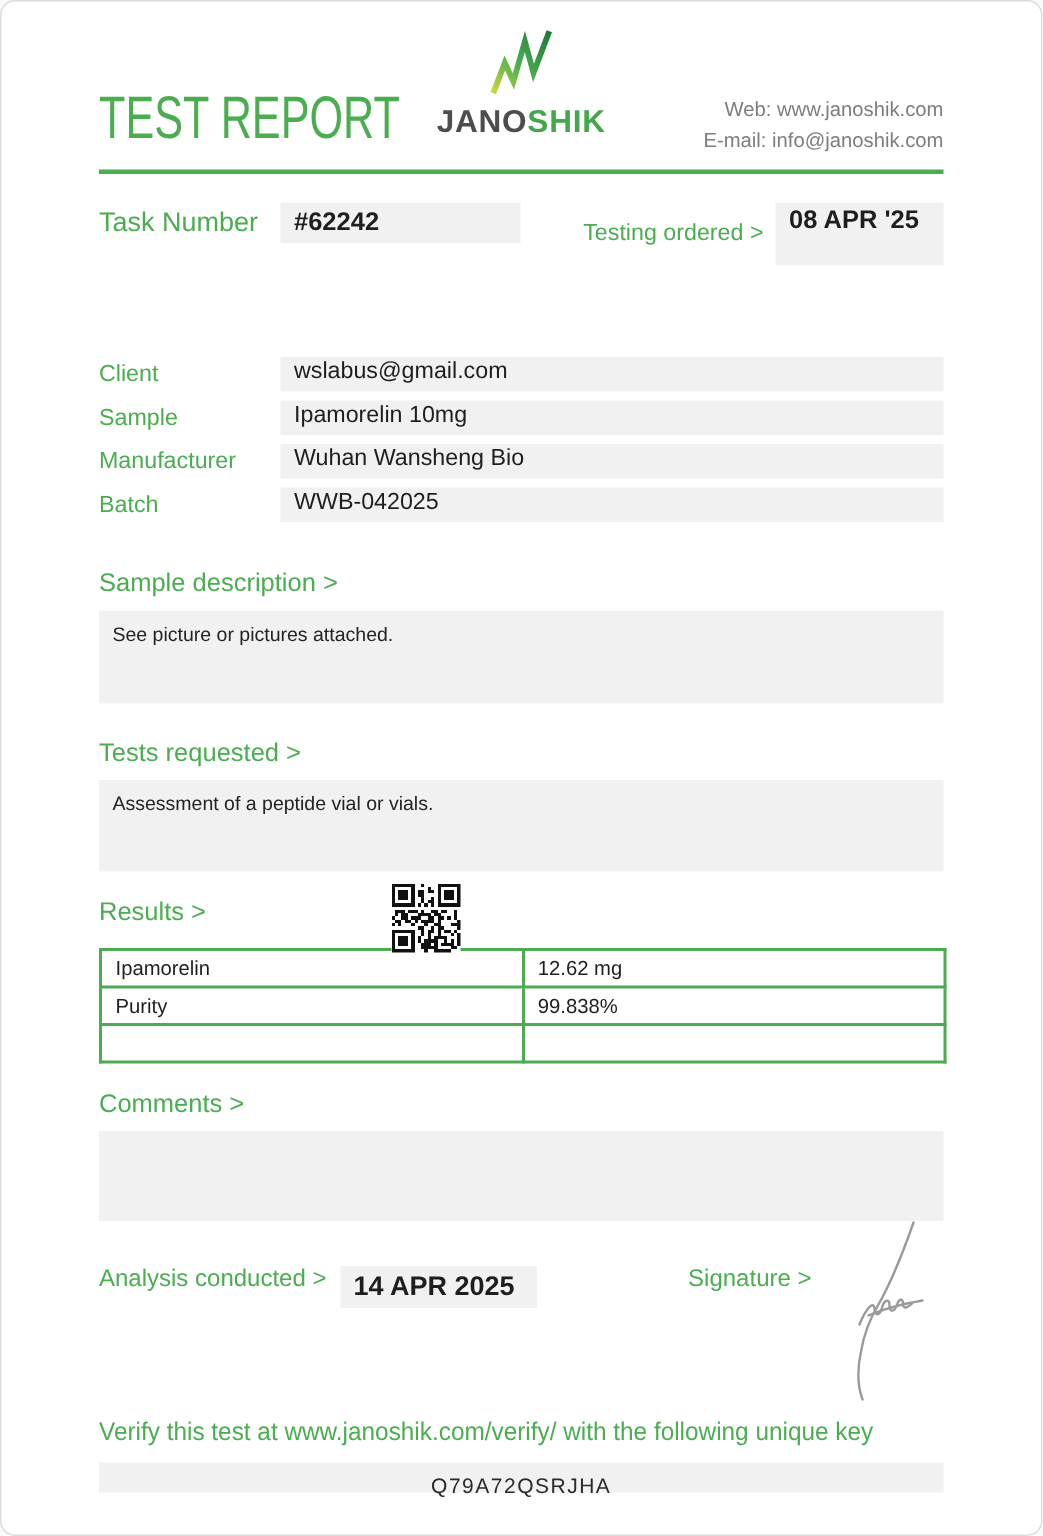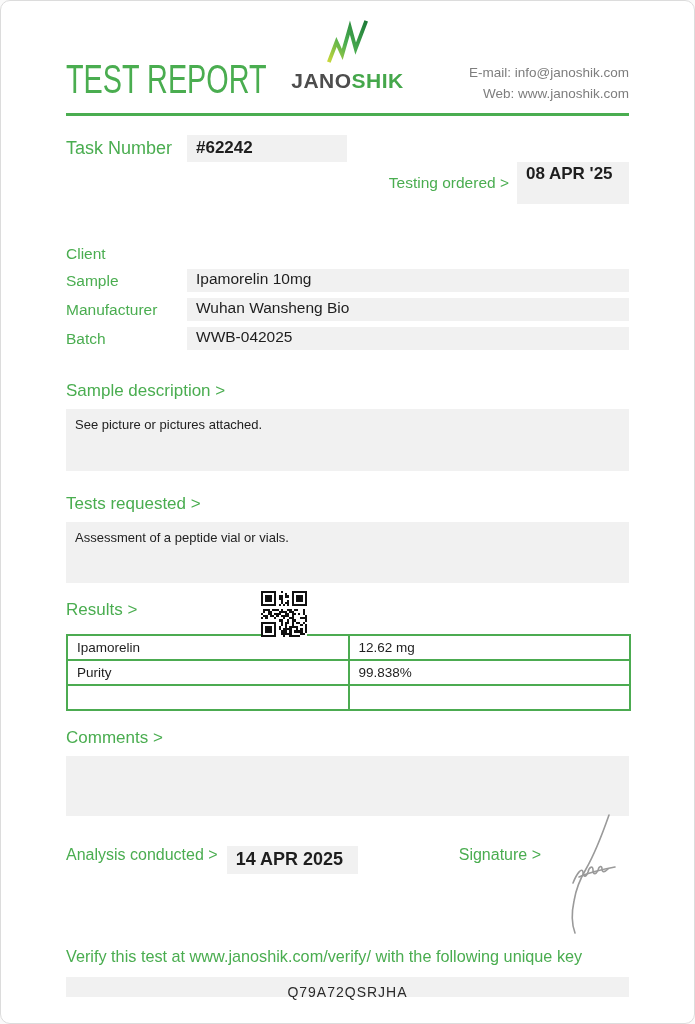--- a/index.html
+++ b/index.html
@@ -19,31 +19,31 @@
     font-size:40px; color:var(--green); letter-spacing:0px; white-space:nowrap;
     transform:scaleX(.72); transform-origin:left center;
   }
   .logo { position:absolute; left:50%; top:17px; transform:translateX(-50%); text-align:center; width:130px; }
   .logo-text { font-size:21px; font-weight:bold; letter-spacing:.5px; line-height:1; margin-top:2px; }
   .logo-text .jano { color:#4d4d4d; }
   .logo-text .shik { color:#45a74b; }
   .contact { position:absolute; right:0; top:62px; text-align:right; color:#7d7d7d; font-size:13.5px; line-height:1.55; }
 
   
-  .task-section { display:flex; margin:19px 65px 0;flex-direction:column; }
+  .task-section { display:flex; margin:19px 65px 0; }
   .task-left { display:flex; align-items:flex-start; }
   .task-label { color:var(--green); font-size:18px; padding-top:3px; width:121px; }
   .task-value { width:160px; height:27px; background:var(--boxbg); color:#1e1e1e; font-size:17px; font-weight:600; padding:3px 0 0 9px; }
   .task-right { margin-left:auto; }
   .task-right .date-row { display:flex; align-items:center; margin-bottom:4px; }
   .date-label { color:var(--green); font-size:15.5px; text-align:right; width:130px; margin-right:8px; white-space:nowrap; }
   .date-value { width:112px; height:42px; background:var(--boxbg); color:#1e1e1e; font-size:17px; font-weight:600; padding:2px 0 0 9px; }
 
   
-  .details { margin:37px 65px 0; }
+  .details { margin:57px 65px 0; }
   .detail-row { display:flex; align-items:center; margin-bottom:6px; }
   .detail-label { width:121px; color:var(--green); font-size:15.5px; }
   .detail-value { flex:1; height:23px; background:var(--boxbg); color:#1e1e1e; font-size:15.5px; padding:1px 0 0 9px; }
 
   
   .section-title { color:var(--green); font-size:17px; margin:0 65px; }
   .gray-box { margin:8px 65px 0; background:var(--boxbg); color:#222; font-size:13px; padding:8px 9px; }
   .sd-title { margin-top:31px; }
   .sd-box { height:62px; }
   .tr-title { margin-top:23px; }
@@ -89,41 +89,42 @@
           </defs>
           <polyline points="6,46 14,25 20,38 28,10 34,32 45,3" fill="none" stroke="url(#lg)" stroke-width="4" stroke-linejoin="miter"></polyline>
         </svg>
       </span>
       <div class="logo-text">
         <span class="jano">JANO</span><span class="shik">SHIK</span>
       </div>
     </div>
 
     <div class="contact">
+      <div>Web: www.janoshik.com</div>
       <div>E-mail: info@janoshik.com</div>
-      <div>Web: www.janoshik.com</div>
     </div>
   </div>
 
   <div class="task-section">
     <div class="task-left">
       <div class="task-label">Task Number</div>
       <div class="task-value">#62242</div>
     </div>
     <div class="task-right">
       <div class="date-row">
         <div class="date-label">Testing ordered &gt;</div>
         <div class="date-value">08 APR '25</div>
       </div>
     </div>
   </div>
 
   <div class="details">
     <div class="detail-row">
       <div class="detail-label">Client</div>
+      <div class="detail-value">wslabus@gmail.com</div>
     </div>
     <div class="detail-row">
       <div class="detail-label">Sample</div>
       <div class="detail-value">Ipamorelin 10mg</div>
     </div>
     <div class="detail-row">
       <div class="detail-label">Manufacturer</div>
       <div class="detail-value">Wuhan Wansheng Bio</div>
     </div>
     <div class="detail-row">

